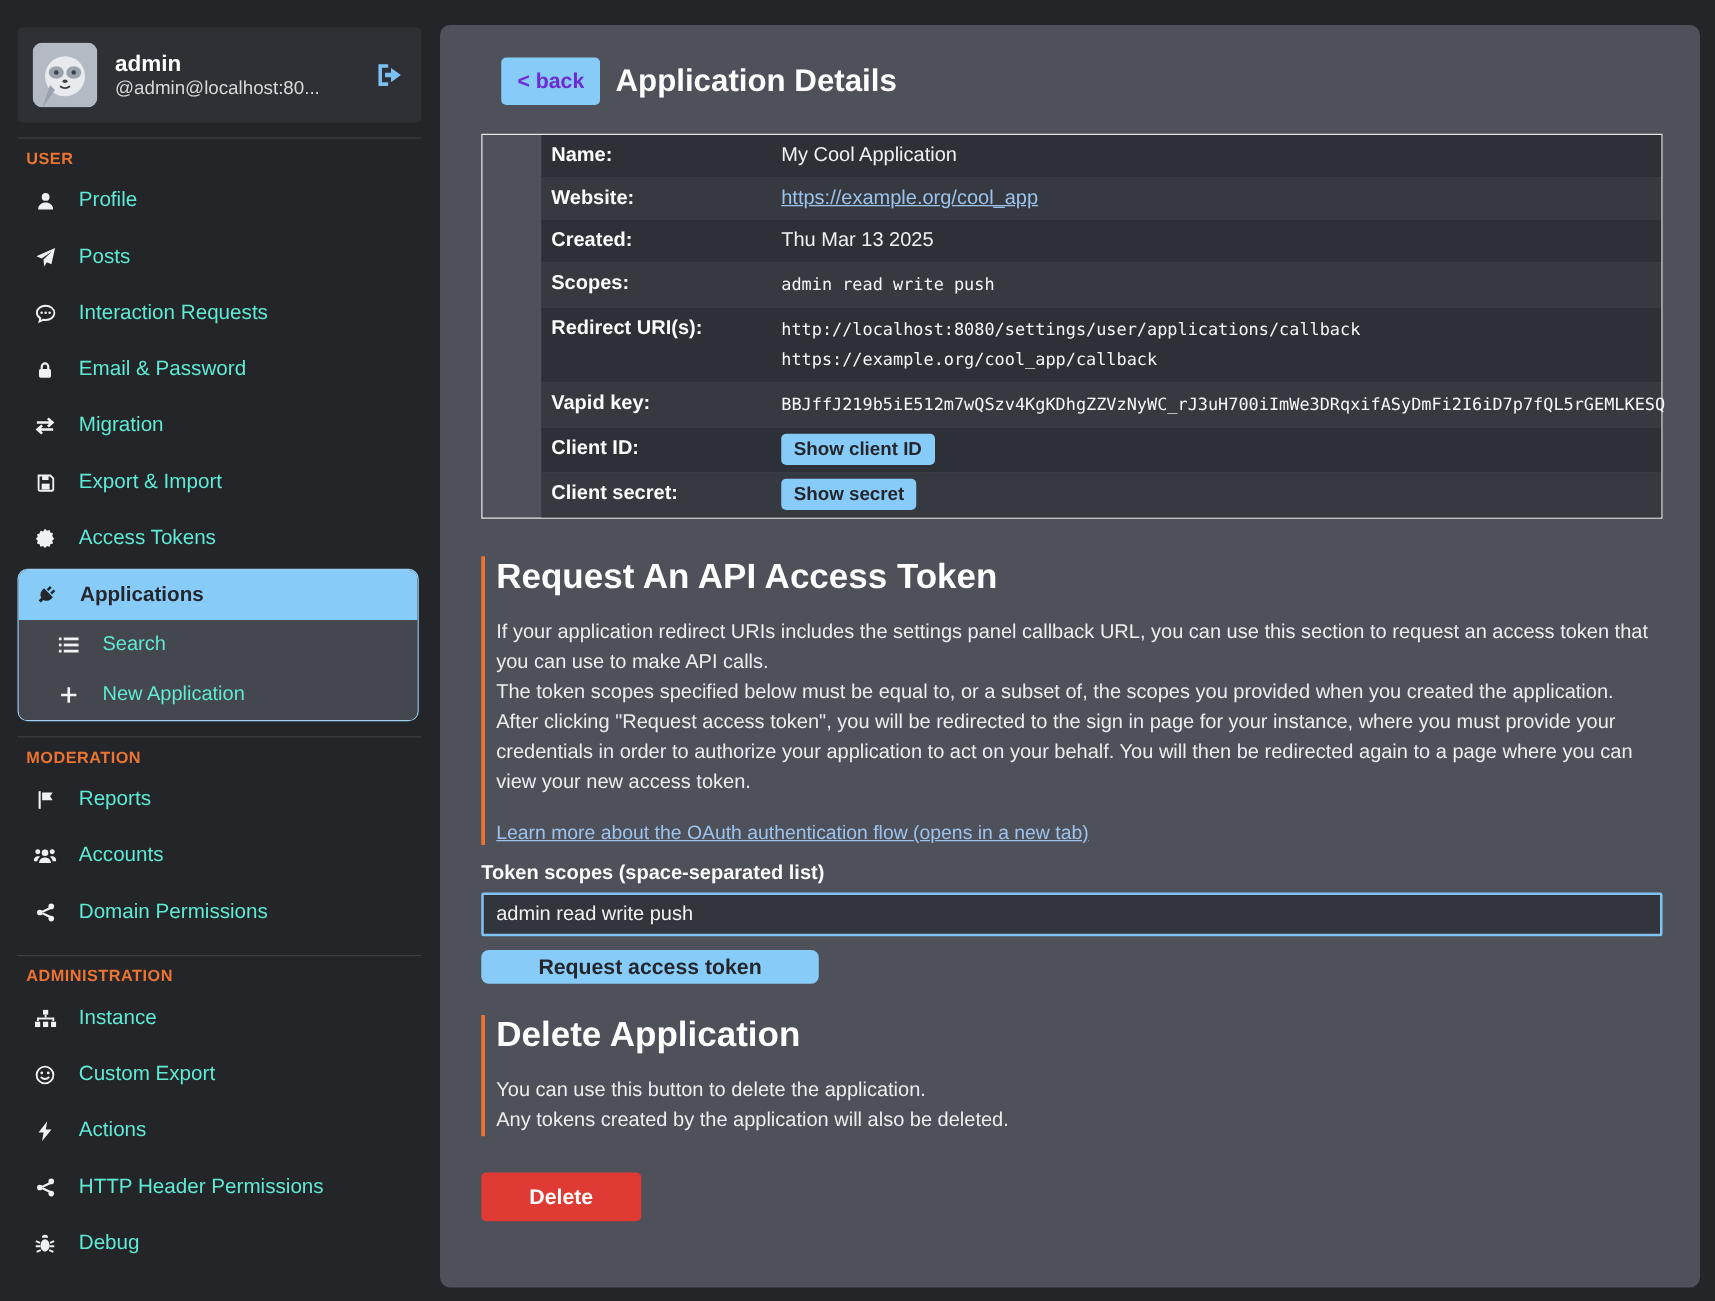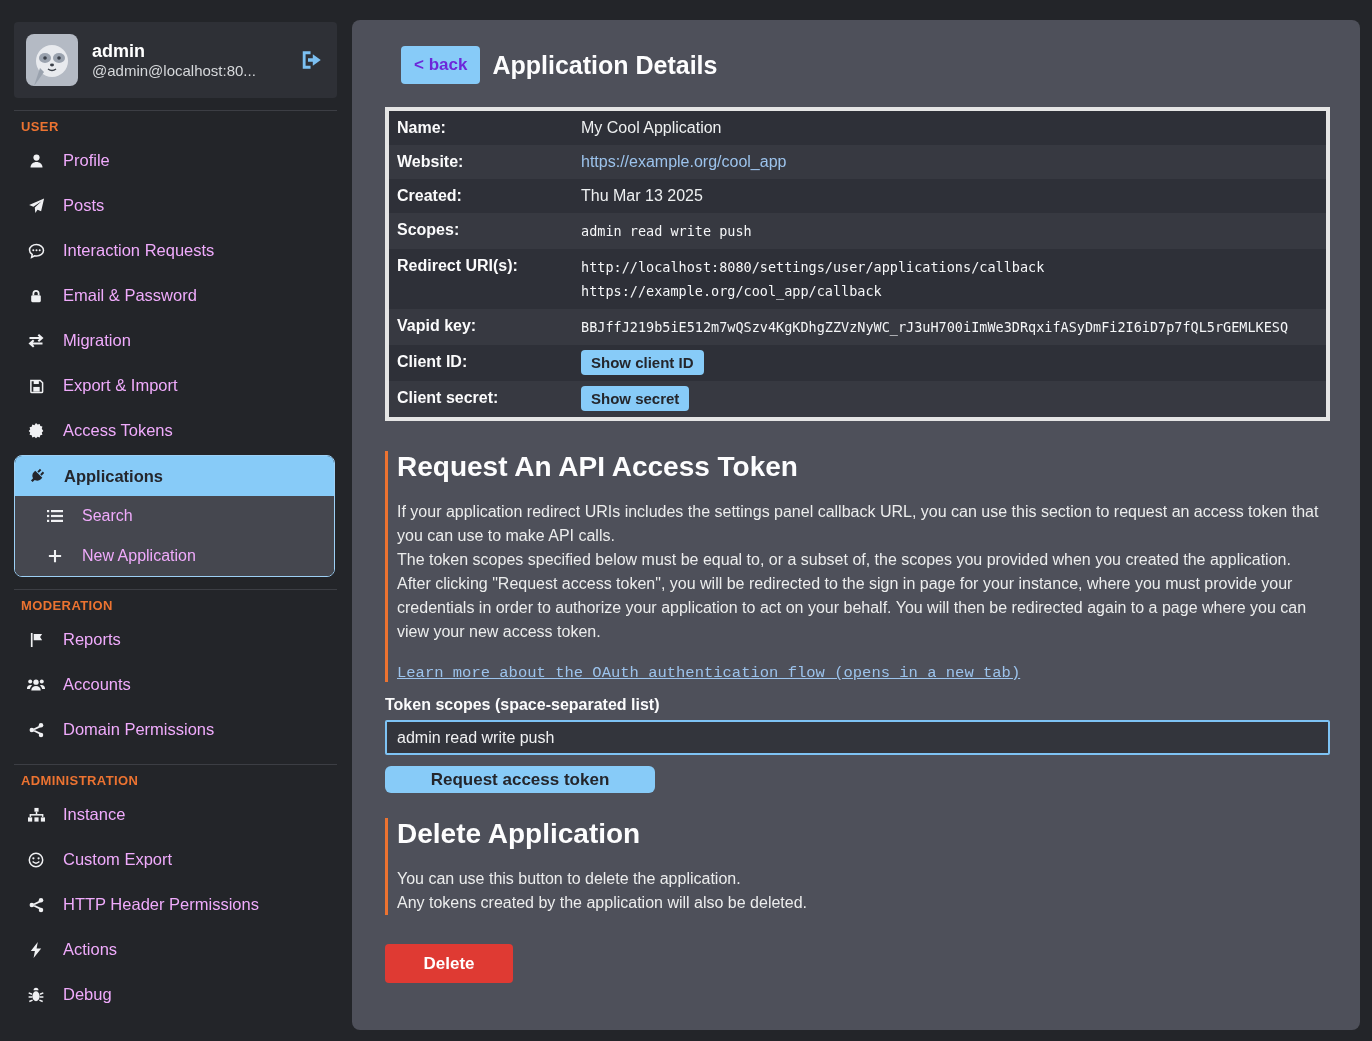--- a/index.html
+++ b/index.html
@@ -22,21 +22,21 @@
   .user-name { font-weight:bold; font-size:18px; color:#ffffff; }
   .user-handle { font-size:15px; color:#d6d8db; white-space:nowrap; overflow:hidden; }
   .logout-btn { color:#7cc0f2; flex:0 0 26px; cursor:pointer; display:flex; align-items:center; }
   .side-divider { border:none; border-top:1px solid #3c3e44; margin:12px 0 6px 0; width:323px; }
   .section-heading {
     color:#ec7331; font-size:13px; font-weight:bold; letter-spacing:.4px;
     margin:8px 0 4px 7px;
   }
   .nav-item {
     display:flex; align-items:center; gap:18px; height:45px;
-    padding-left:13px; cursor:pointer; color:#f0abfc; font-size:16.5px;
+    padding-left:13px; cursor:pointer; color:#5eead4; font-size:16.5px;
     border-radius:4px;
   }
   .nicon { width:18px; display:flex; justify-content:center; color:#f0f1f3; }
   .nav-group { border:1px solid #9dd0f5; border-radius:8px; overflow:hidden; width:321px; margin:2px 0 4px 0; }
   .nav-group .nav-item.active {
     background:#87cbf8; color:#24262c; font-weight:bold; height:40px; border-radius:0;align-items:center;
   }
   .nav-group .nav-item.active .nicon { color:#24262c; }
   .nav-subitems { background:#45474f; }
   .nav-subitems .nav-item { height:40px; padding-left:31px; border-radius:0; font-size:16px; }
@@ -48,38 +48,38 @@
   }
   .page-head { display:flex; align-items:center; gap:12px; margin-bottom:23px; }
   .back-btn {
     background:#87cbf8; color:#6d28d9; font-weight:bold; font-size:17px;
     border:none; border-radius:4px; padding:9px 13px; cursor:pointer;
     font-family:"Liberation Sans", sans-serif;
     margin-left:16px;
   }
   .page-title { font-size:25px; font-weight:bold; color:#fdfdfe; }
   
-  .details-table { width:945px; border:4px solid #e5e5e5; border-collapse:collapse; margin-bottom:30px; }
+  .details-table { width:945px; border:1px solid #e5e5e5; border-collapse:collapse; margin-bottom:30px;padding-left:47px; }
   .details-table .row { display:flex; align-items:flex-start; padding:6px 8px; }
   .details-table .row:nth-child(odd)  { background:#2e3038; }
   .details-table .row:nth-child(even) { background:#373941; }
   .dlabel { width:184px; flex:0 0 184px; font-weight:bold; font-size:16px; color:#fbfbfc; line-height:22px; }
   .dvalue { font-size:16px; color:#eef0f1; line-height:22px; }
   .mono { font-family:"DejaVu Sans Mono", monospace; font-size:13.5px; line-height:24px; color:#f5f6f8; }
-  a.tlink { color:#9cc3ec; cursor:pointer; }
+  a.tlink { color:#9cc3ec; text-decoration:underline; cursor:pointer; }
   .small-blue-btn {
     background:#87cbf8; color:#24262c; font-weight:bold; font-size:15px;
     border:none; border-radius:4px; padding:4px 10px; cursor:pointer; margin-top:-1px;
     font-family:"Liberation Sans", sans-serif;
   }
   
   .form-section { border-left:3px solid #ec7331; padding-left:9px; margin-bottom:14px; }
   .sec-title { font-size:28px; font-weight:bold; color:#fdfdfe; margin-bottom:17px; }
   .sec-text { font-size:16px; line-height:24px; color:#eceded; max-width:940px; }
-  .sec-link { display:inline-block; margin-top:20px; font-size:15.5px; color:#9cc3ec; text-decoration:underline; cursor:pointer;font-family:Liberation Mono, monospace; }
+  .sec-link { display:inline-block; margin-top:20px; font-size:15.5px; color:#9cc3ec; text-decoration:underline; cursor:pointer; }
   .field-label { font-weight:bold; font-size:16px; color:#fbfbfc; margin:12px 0 6px 0; }
   .scopes-input {
     width:945px; height:35px; background:#33353c; border:2px solid #7ec3f4; border-radius:2px;
     color:#f0f1f2; font-size:16px; padding:0 10px; outline:none;
     font-family:"Liberation Sans", sans-serif;
   }
   .big-blue-btn {
     margin-top:11px; background:#87cbf8; color:#24262c; font-weight:bold; font-size:17px;
     border:none; border-radius:6px; width:270px; height:27px; cursor:pointer;
     font-family:"Liberation Sans", sans-serif; margin-bottom:25px;
@@ -298,37 +298,37 @@
           <circle cx="5.4" cy="6.3" r="1.1" fill="currentColor"></circle>
           <circle cx="10.6" cy="6.3" r="1.1" fill="currentColor"></circle>
           <path d="M4.6 9.6q3.4 3.2 6.8 0" fill="none" stroke="currentColor" stroke-width="1.4"></path>
         </svg>
     </span>
     <span>Custom Export</span>
   </div>
 
   <div class="nav-item">
     <span class="nicon">
+      <svg width="12" height="16" viewBox="0 0 12 16" fill="currentColor">
+          <path d="M7.8 0 0.8 9h4.1L3.6 16l7.6-9.4H6.6z"></path>
+        </svg>
+    </span>
+    <span>Actions</span>
+  </div>
+
+  <div class="nav-item">
+    <span class="nicon">
       <svg width="15" height="16" viewBox="0 0 16 16" fill="currentColor">
           <circle cx="12.8" cy="2.8" r="2.4"></circle>
           <circle cx="3" cy="8" r="2.4"></circle>
           <circle cx="12.8" cy="13.2" r="2.4"></circle>
           <path d="M3.5 7.1l8.6-4.1.8 1.7-8.6 4.1zM3.5 8.9l8.6 4.1.8-1.7-8.6-4.1z"></path>
         </svg>
     </span>
     <span>HTTP Header Permissions</span>
-  </div>
-
-  <div class="nav-item">
-    <span class="nicon">
-      <svg width="12" height="16" viewBox="0 0 12 16" fill="currentColor">
-          <path d="M7.8 0 0.8 9h4.1L3.6 16l7.6-9.4H6.6z"></path>
-        </svg>
-    </span>
-    <span>Actions</span>
   </div>
 
   <div class="nav-item">
     <span class="nicon">
       <svg width="16" height="16" viewBox="0 0 16 16" fill="currentColor">
           <path d="M5.5 3.2a2.5 2.5 0 0 1 5 0z"></path>
           <ellipse cx="8" cy="9.3" rx="3.6" ry="5"></ellipse>
           <path d="M1 5.2 4.3 6.6l-.6 1.4L.4 6.6zM15 5.2 11.7 6.6l.6 1.4 3.3-1.4zM0.6 9.2h3.8v1.5H0.6zM11.6 9.2h3.8v1.5h-3.8zM1 13.8l3.3-1.4.6 1.4L1.6 15.2zM15 13.8l-3.3-1.4-.6 1.4 3.3 1.4z"></path>
         </svg>
     </span>

